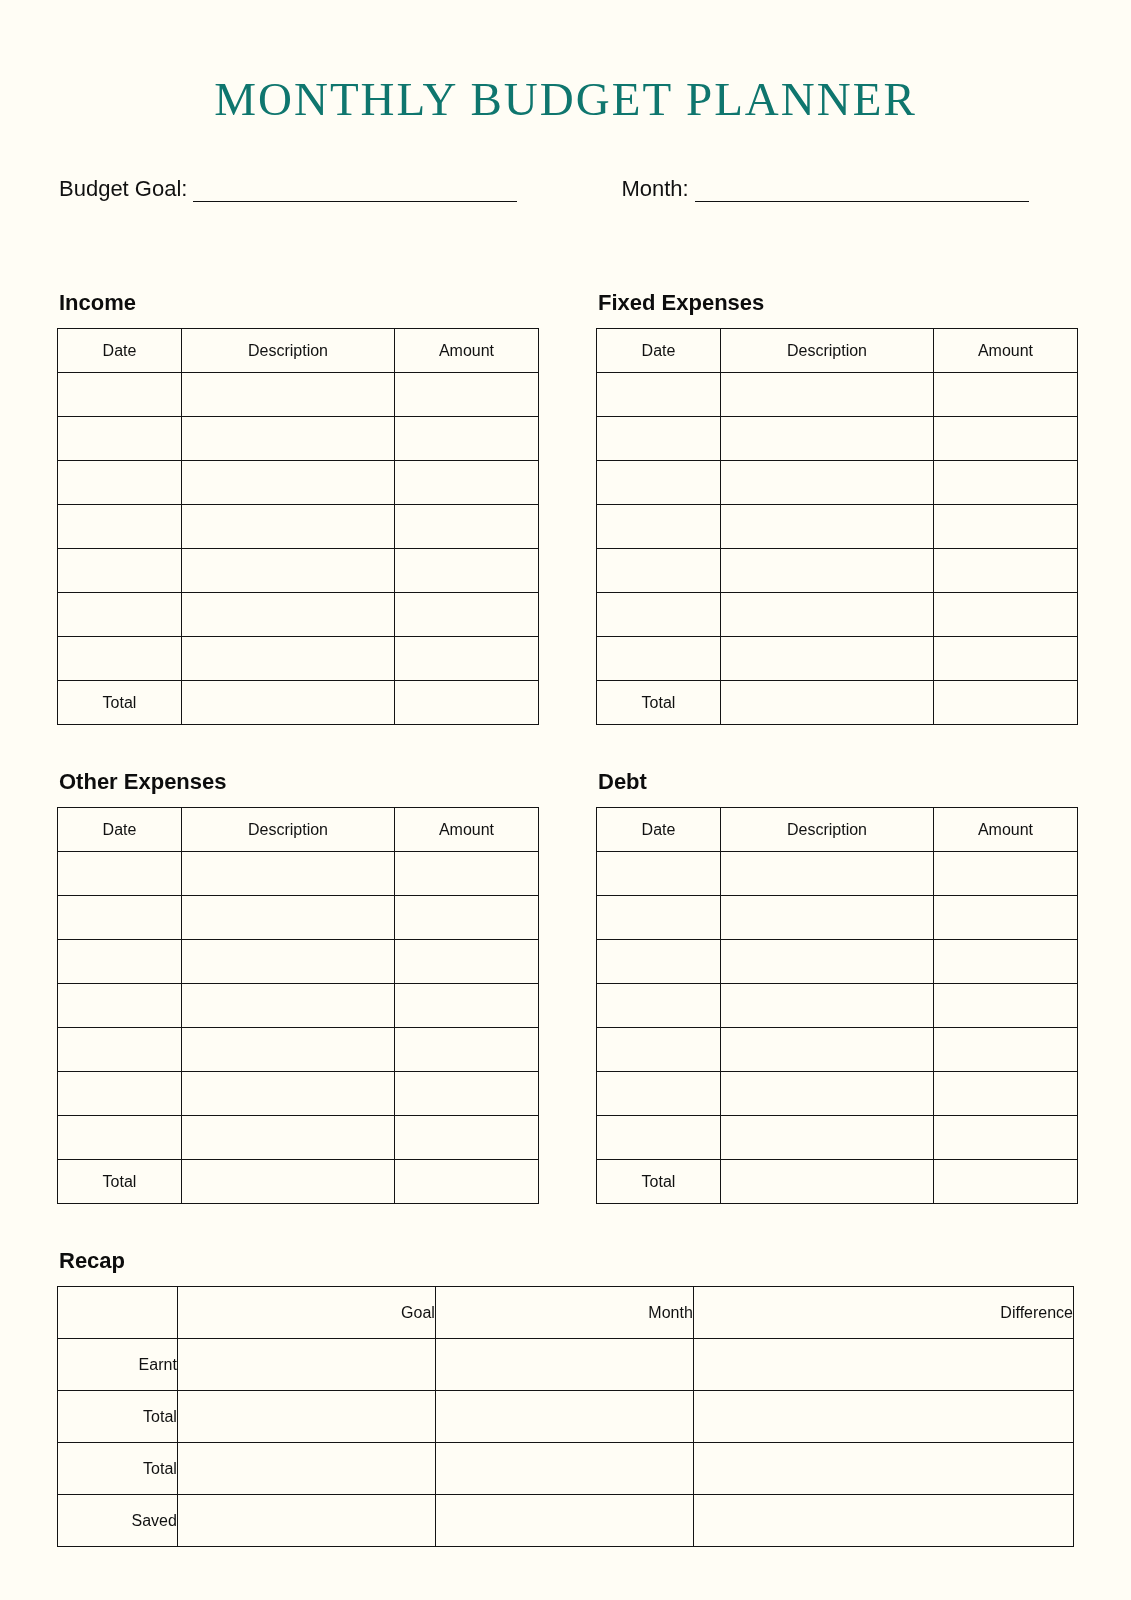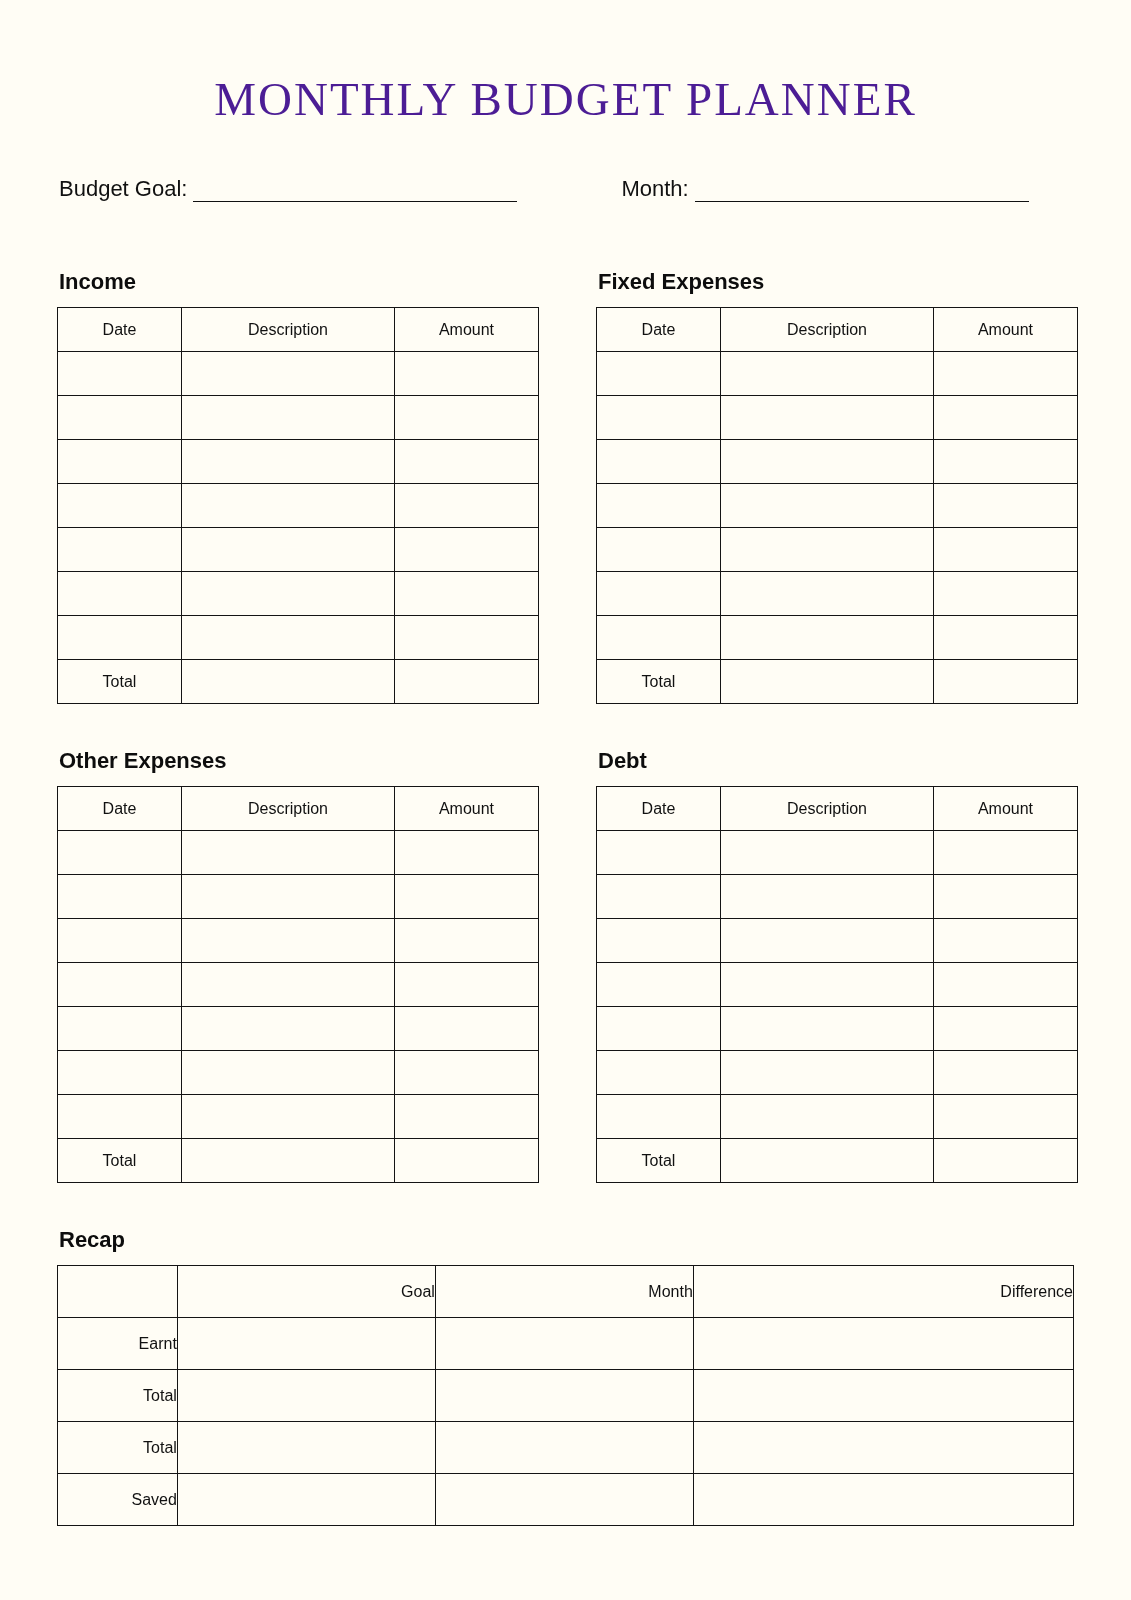--- a/index.html
+++ b/index.html
@@ -21,21 +21,21 @@
     box-sizing: border-box;
     padding: 0 57px;
   }
   .title {
     text-align: center;
     font-family: "Liberation Serif", serif;
     font-size: 47px;
     letter-spacing: 2px;
     font-weight: 400;
     margin: 72px 0 0 0;
-    color: #4c1d95;
+    color: #0f766e;
   }
   .field-row {
     display: flex;
     align-items: flex-end;
     margin-top: 52px;
     padding: 0 2px;
   }
   .field {
     display: flex;
     align-items: flex-end;
@@ -58,21 +58,21 @@
   .section-title {
     font-size: 22px;
     font-weight: bold;
     margin: 0 0 12px 2px;
     color: #0d0d0d;
   }
 
   .grid {
     display: flex;
     justify-content: space-between;
-    margin-top: 67px;
+    margin-top: 88px;
   }
   .col {
     width: 478px;
   }
   .col.right { width: 478px; }
 
   table.sheet {
     border-collapse: collapse;
     width: 100%;
     table-layout: fixed;

